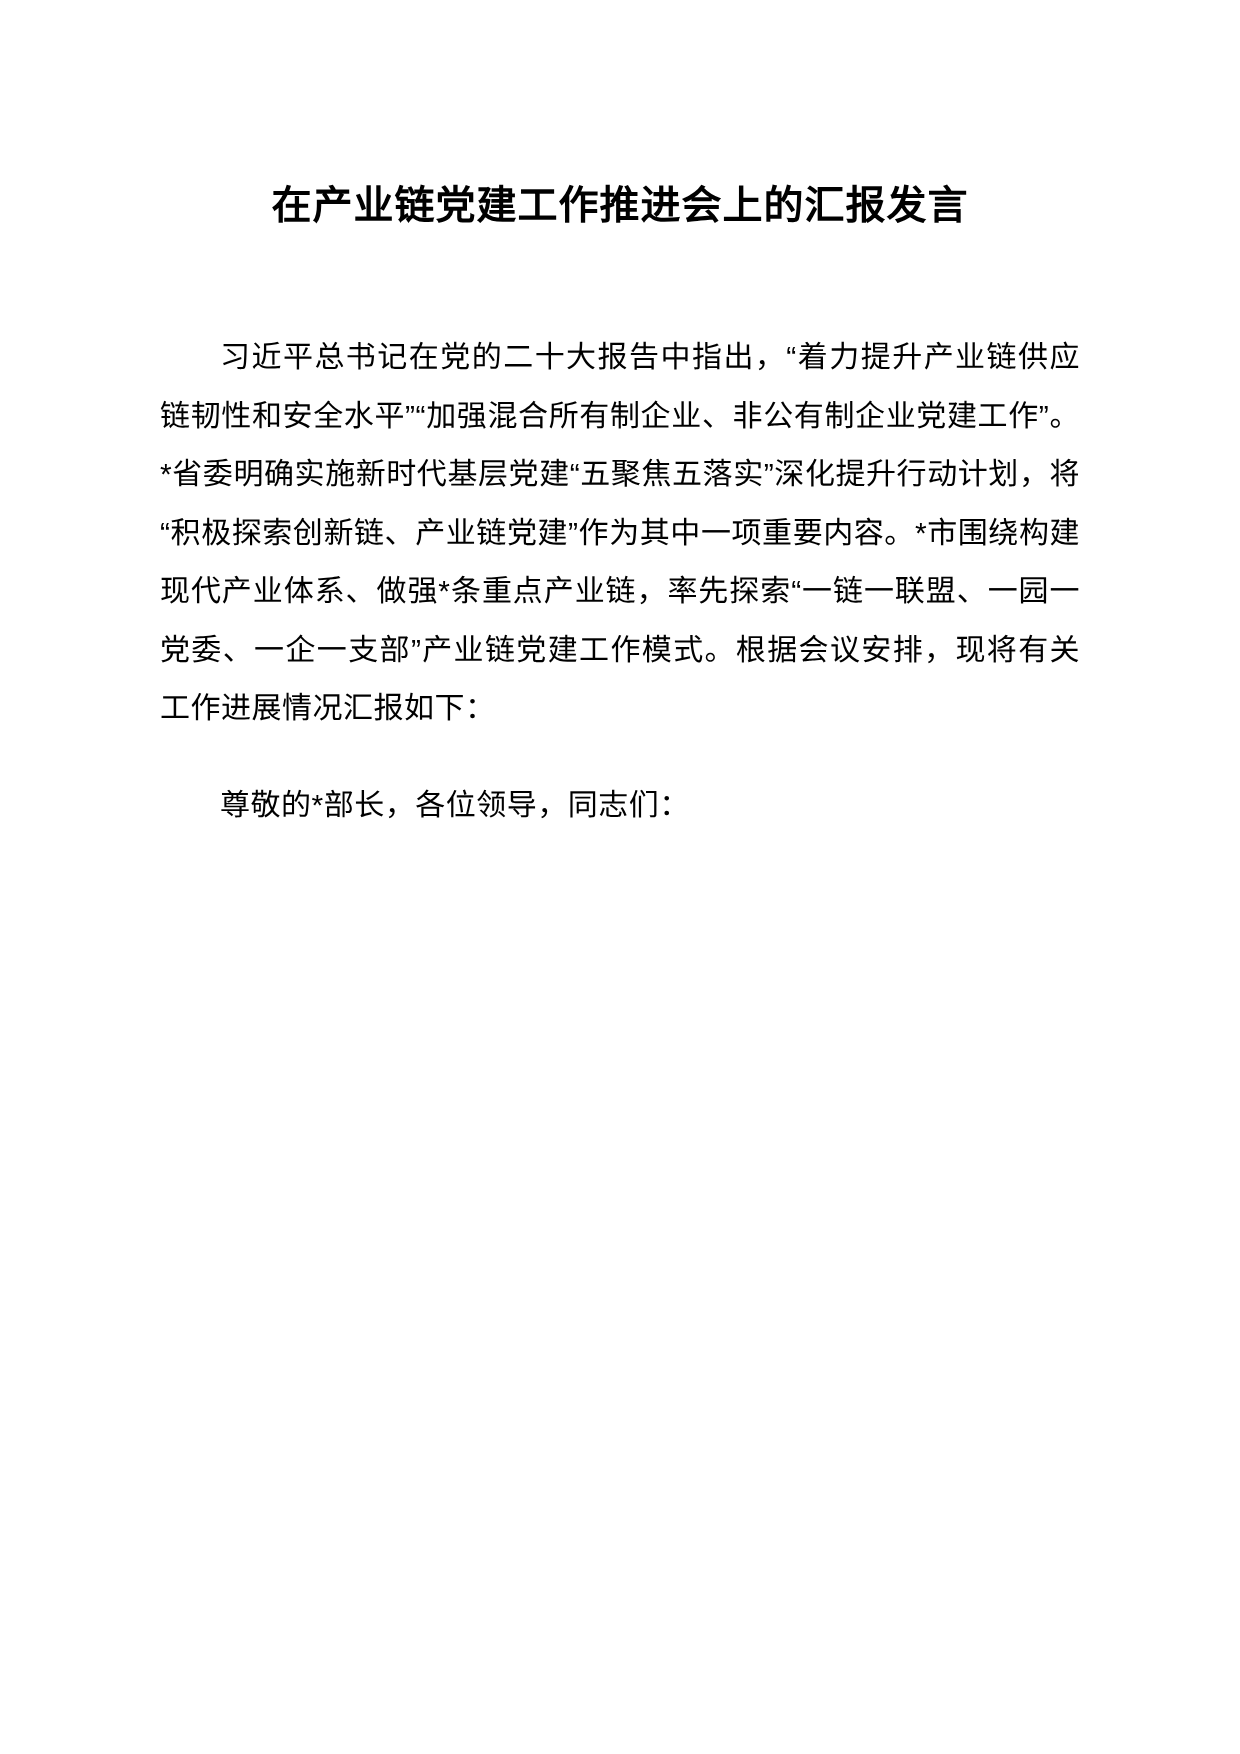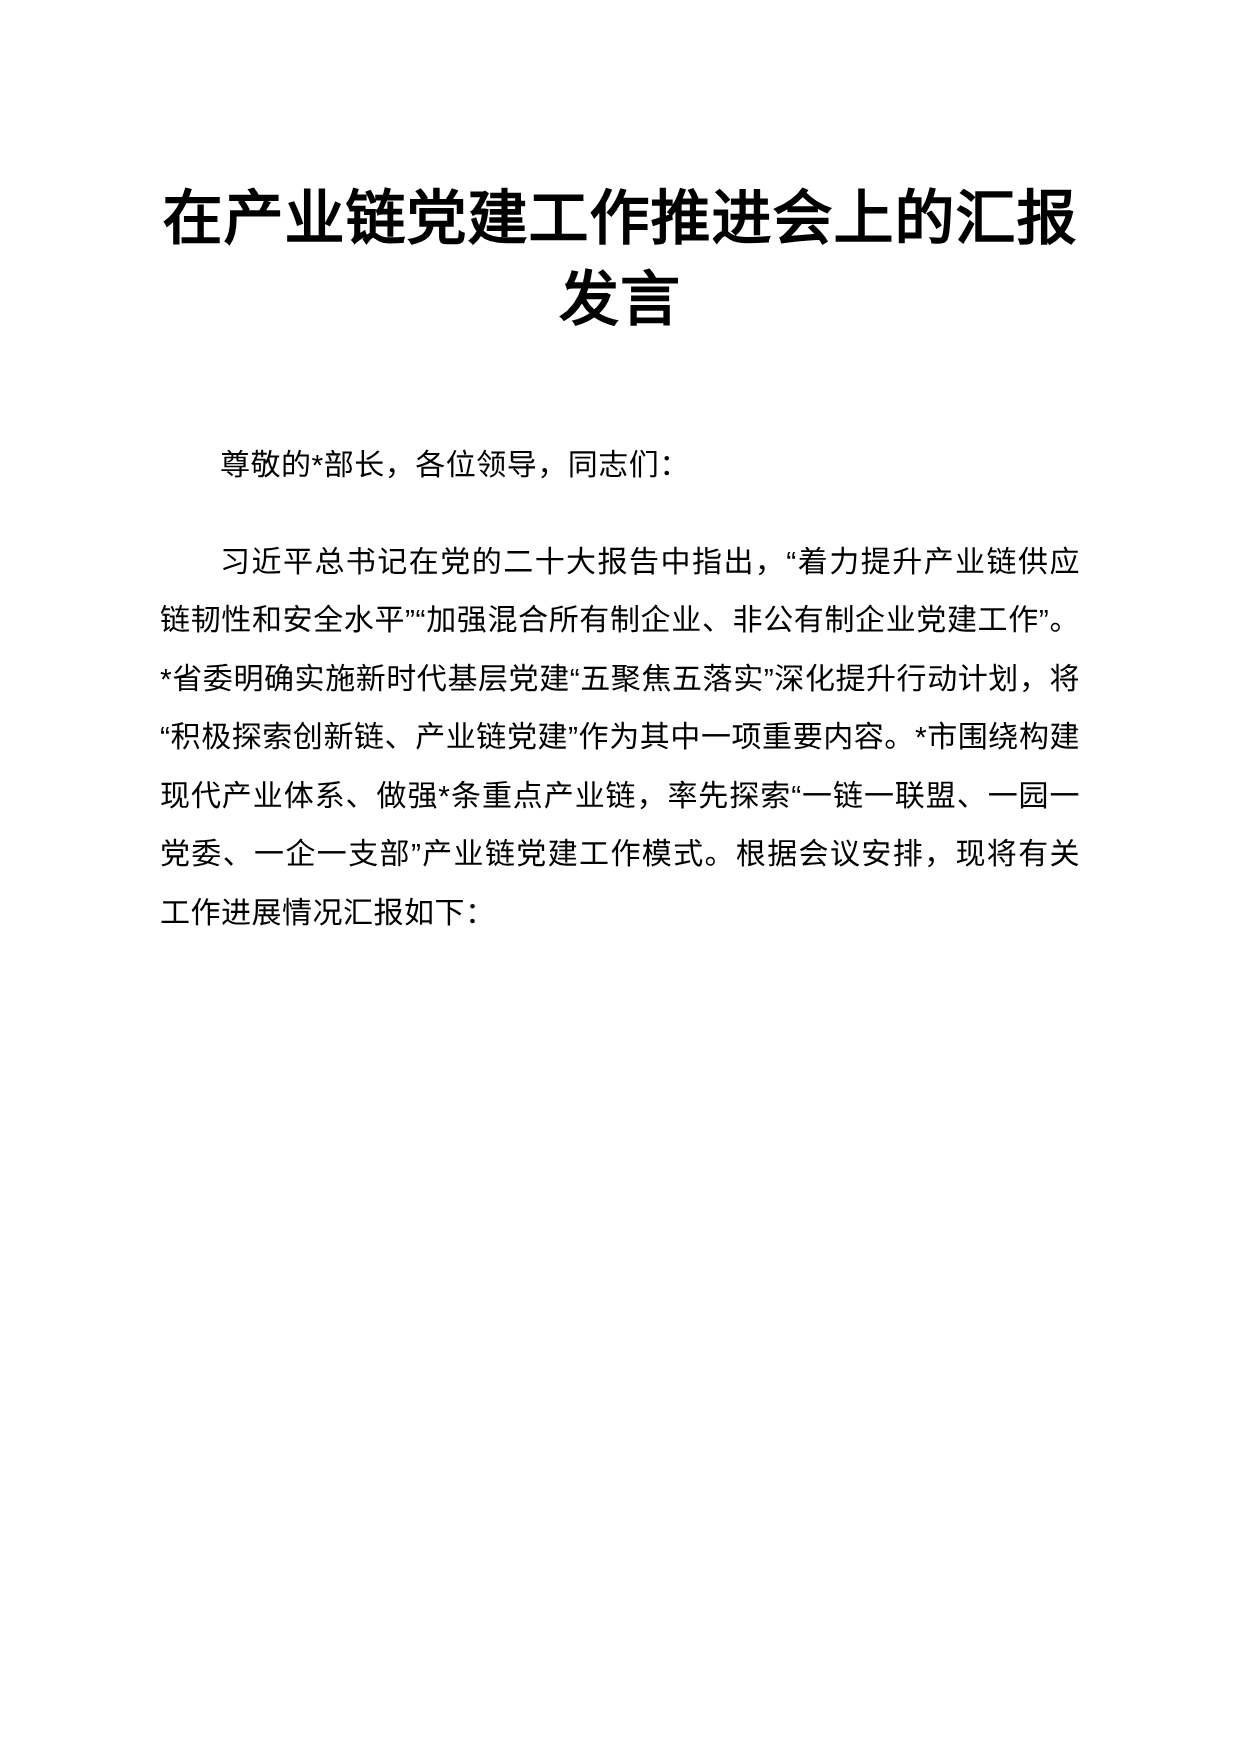--- a/index.html
+++ b/index.html
@@ -16,21 +16,21 @@
     overflow: hidden;
   }
   .page {
     box-sizing: border-box;
     width: 1240px;
     height: 1754px;
     padding: 150px 160px 0 160px;
     background: #ffffff;
   }
   .doc-title {
-    font-size: 60px;
+    font-size: 40px;
     font-weight: bold;
     text-align: center;
     letter-spacing: 1px;
     line-height: 1.35;
     margin: 28px 0 0 0;
     color: #000000;
   }
   .body-block {
     margin-top: 96px;
   }
@@ -52,17 +52,17 @@
   }
 </style>
 </head>
 <body>
 
 <div class="page">
 
   <h1 class="doc-title">在产业链党建工作推进会上的汇报发言</h1>
 
   <div class="body-block">
+    <p class="para">习近平总书记在党的二十大报告中指出，“着力提升产业链供应链韧性和安全水平”“加强混合所有制企业、非公有制企业党建工作”。*省委明确实施新时代基层党建“五聚焦五落实”深化提升行动计划，将“积极探索创新链、产业链党建”作为其中一项重要内容。*市围绕构建现代产业体系、做强*条重点产业链，率先探索“一链一联盟、一园一党委、一企一支部”产业链党建工作模式。根据会议安排，现将有关工作进展情况汇报如下：</p>
     <p class="para no-indent">尊敬的*部长，各位领导，同志们：</p>
-    <p class="para">习近平总书记在党的二十大报告中指出，“着力提升产业链供应链韧性和安全水平”“加强混合所有制企业、非公有制企业党建工作”。*省委明确实施新时代基层党建“五聚焦五落实”深化提升行动计划，将“积极探索创新链、产业链党建”作为其中一项重要内容。*市围绕构建现代产业体系、做强*条重点产业链，率先探索“一链一联盟、一园一党委、一企一支部”产业链党建工作模式。根据会议安排，现将有关工作进展情况汇报如下：</p>
   </div>
 
 </div>
 
 </body></html>

